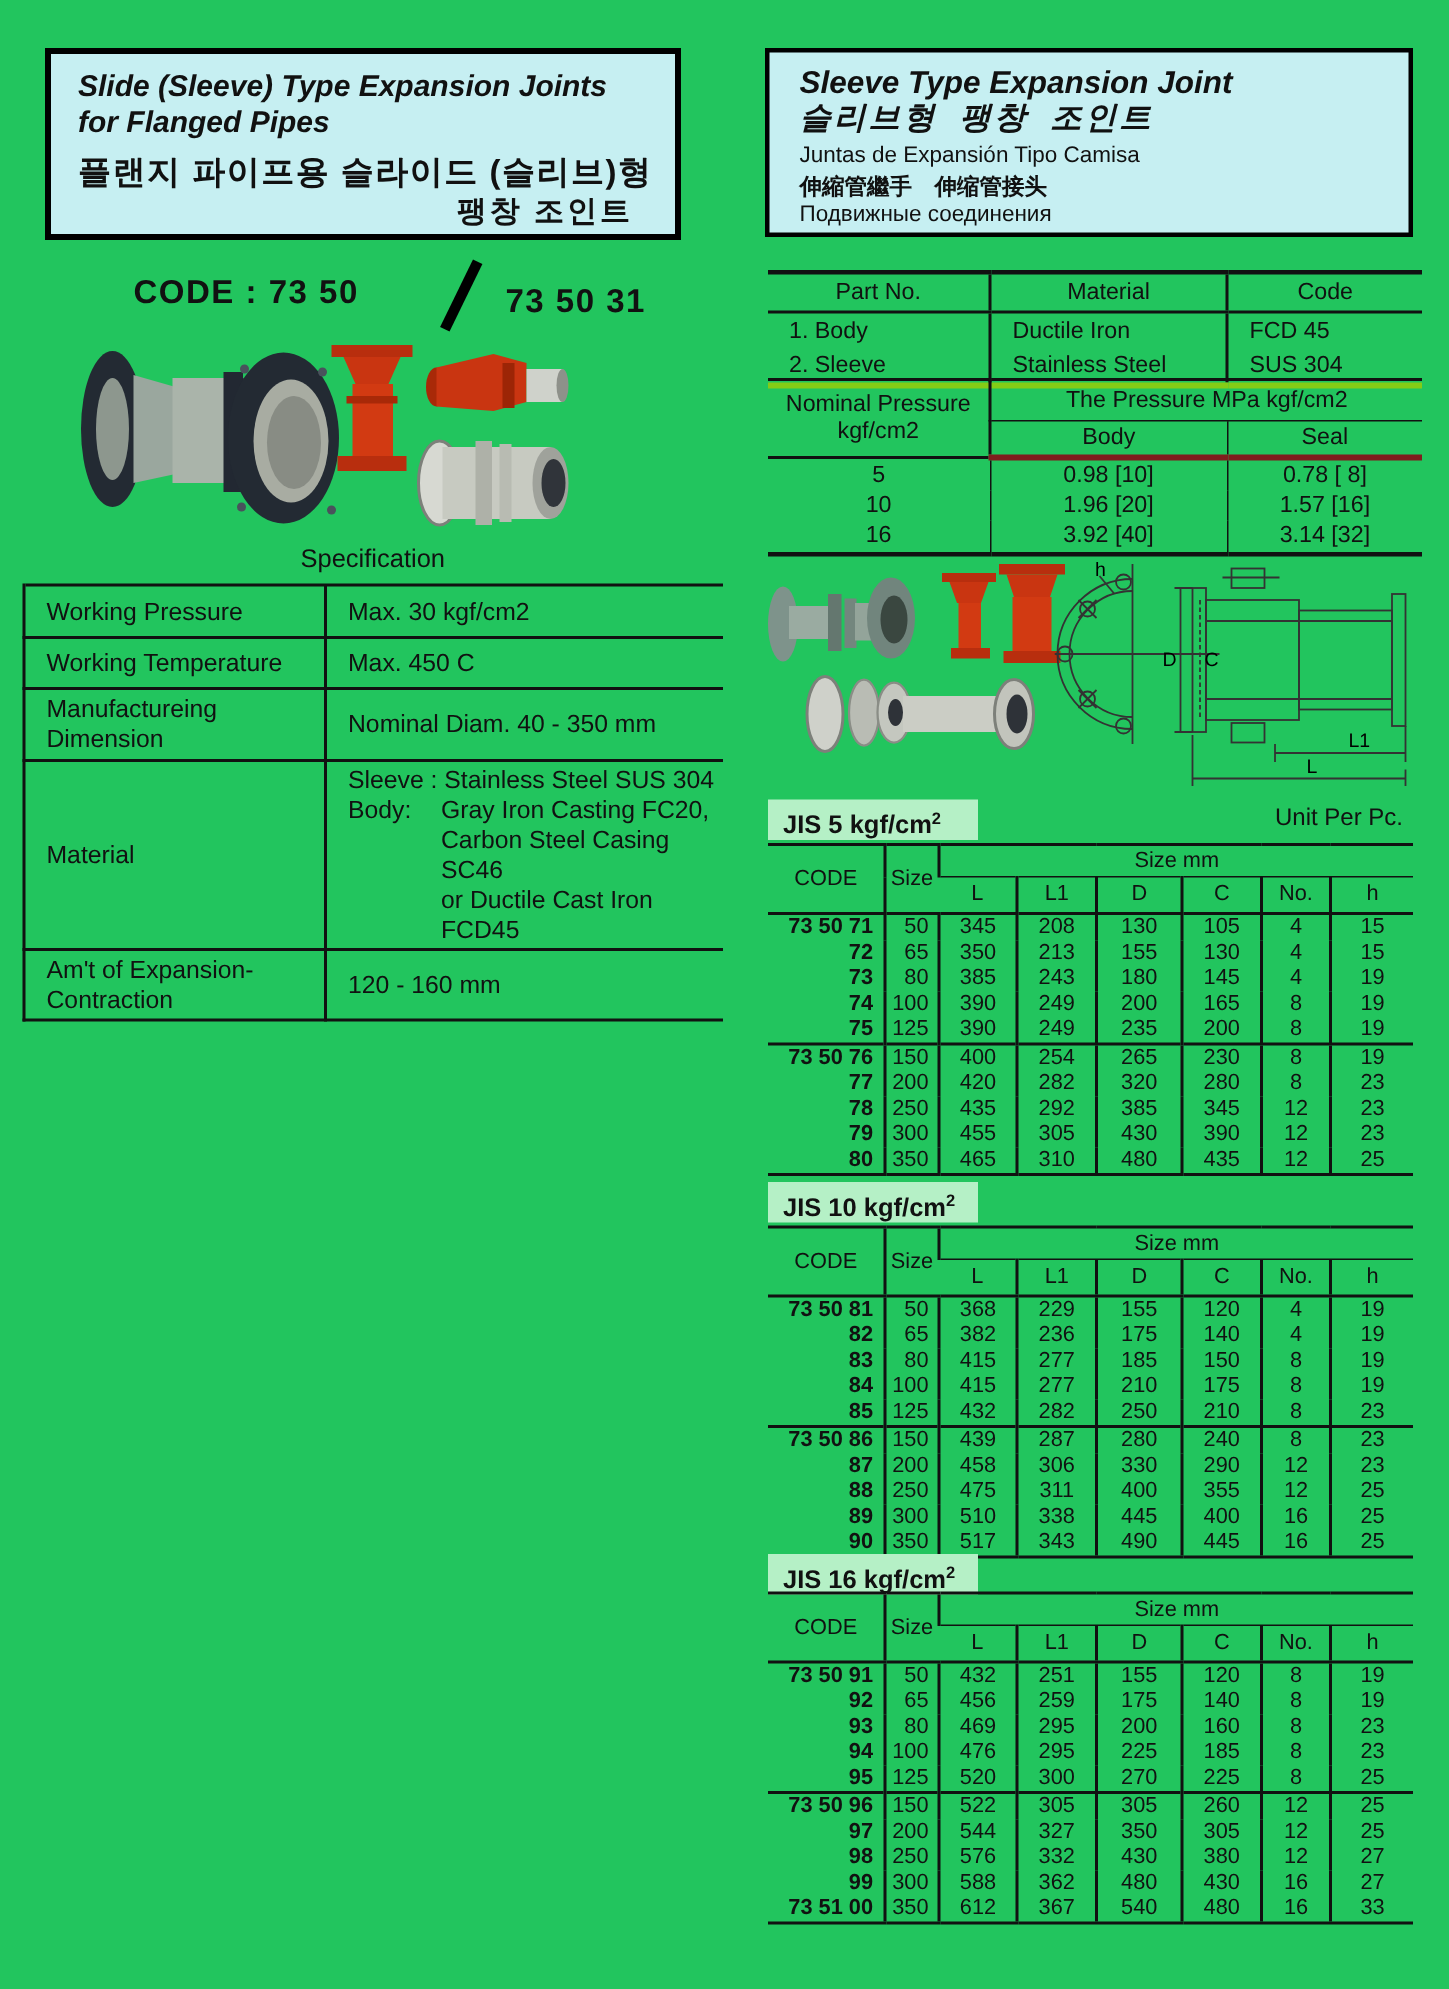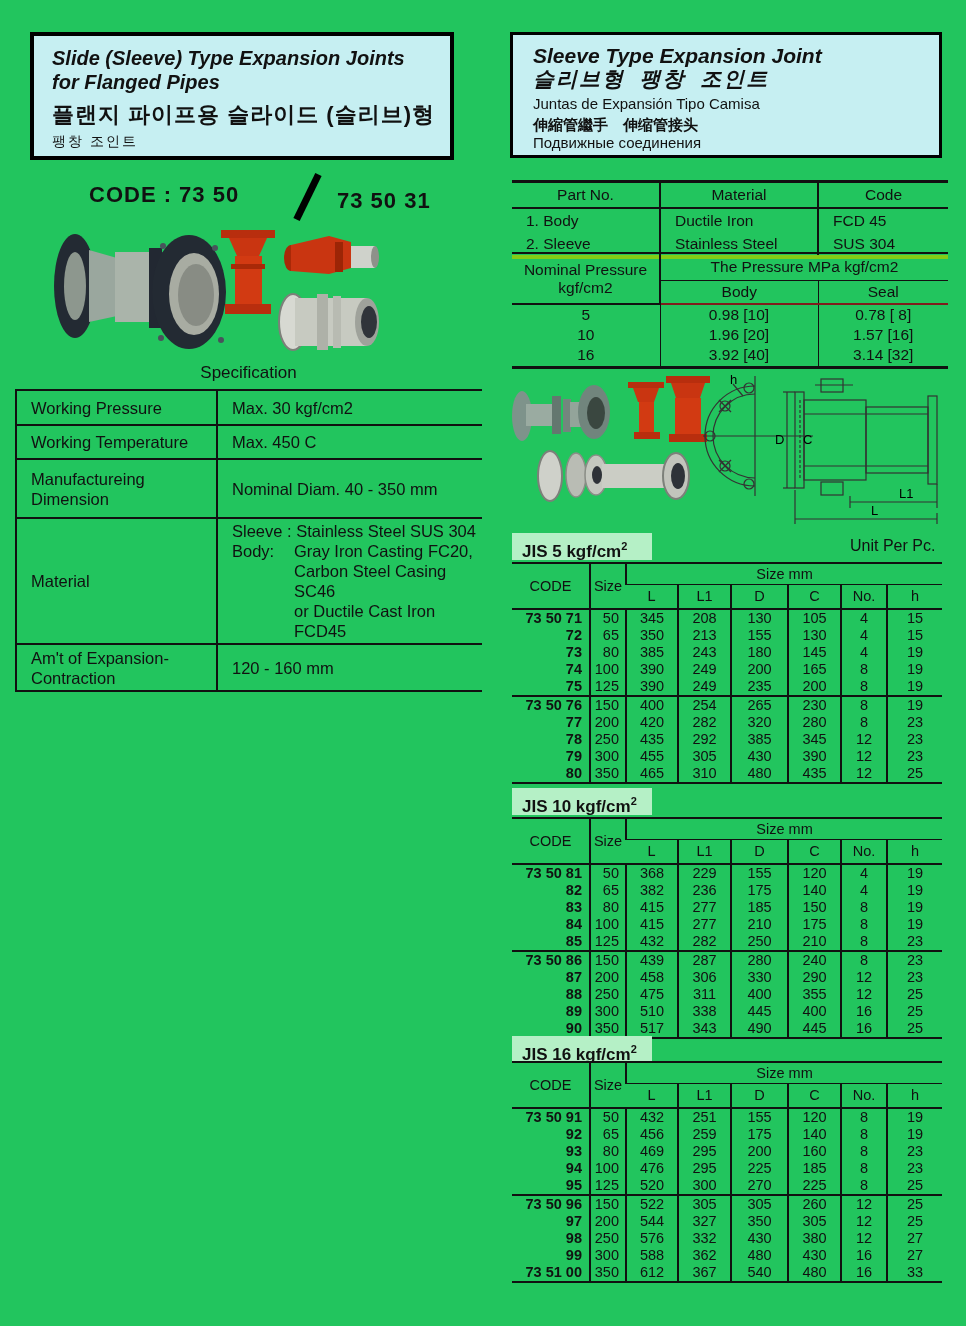--- a/index.html
+++ b/index.html
@@ -9,21 +9,21 @@
   }
   .abs { position:absolute; }
 
   
   .title-box {
     background:#c6eff2; border:4px solid #000; box-sizing:border-box;
   }
   .tb-left { left:30px; top:32px; width:424px; height:128px; padding:10px 14px 6px 18px; }
   .tb-left .en { font-size:20px; font-weight:bold; font-style:italic; line-height:24px; }
   .tb-left .ko1 { font-size:22px; font-weight:bold; line-height:26px; margin-top:8px; letter-spacing:1px; }
-  .tb-left .ko2 { font-size:14px; font-weight:normal; line-height:26px; padding-right:14px; letter-spacing:2px; }
+  .tb-left .ko2 { font-size:20px; font-weight:bold; line-height:26px; text-align:right; padding-right:14px; letter-spacing:2px; }
   .tb-right { left:510px; top:32px; width:432px; height:126px; padding:8px 10px 4px 20px; border-width:3px; }
   .tb-right .en { font-size:21px; font-weight:bold; font-style:italic; line-height:25px; }
   .tb-right .ko { font-size:21px; font-weight:bold; font-style:italic; line-height:26px; letter-spacing:2px;font-family:Liberation Mono, monospace; }
   .tb-right .es { font-size:15px; line-height:19px; }
   .tb-right .zh { font-size:15px; font-weight:bold; line-height:19px; margin-top:2px; }
   .tb-right .ru { font-size:15px; line-height:18px; }
 
   
   .code-line { left:62px; top:172px; width:360px; height:52px; font-weight:bold;margin-left:27px; }
   .code-line .c1 { position:absolute; left:0; top:10px; font-size:22px; letter-spacing:1px; }
@@ -47,21 +47,21 @@
   table.part th { border-top:3px solid #111; border-bottom:2px solid #111; font-weight:normal; height:22px; text-align:center; }
   table.part th + th, table.part td + td { border-left:2px solid #111; }
   table.part td { height:21px; padding-left:14px; }
   table.part tr:last-child td { border-bottom:4px solid #84cc16; }
 
   .press-table { left:512px; top:252px; }
   table.press { border-collapse:collapse; width:436px; table-layout:fixed; font-size:15.5px; }
   table.press th { font-weight:normal; text-align:center; }
   .press .nominal { border-top:2px solid #111; border-bottom:2px solid #111; border-right:2px solid #111; line-height:18px; }
   .press .span-h { border-top:2px solid #111; border-bottom:1.5px solid #111; height:24px; }
-  .press .sub-h { border-bottom:2px solid #7f1d1d; height:20px; }
+  .press .sub-h { border-bottom:4px solid #7f1d1d; height:20px; }
   .press .sub-h + .sub-h { border-left:1.5px solid #111; }
   table.press td { text-align:center; height:18px; }
   table.press td + td { border-left:1.5px solid #111; }
   table.press tr:last-child td { border-bottom:3px solid #111; padding-bottom:2px; }
 
   
   .jis-label { width:140px; height:27px; background:#b5f0c6; font-size:17px; font-weight:bold; line-height:27px; padding-left:10px; box-sizing:border-box; }
   .jis-label sup { font-size:11px; }
   .unit-note { left:830px; top:537px; font-size:16px;margin-left:20px; }
   table.jis { border-collapse:collapse; width:430px; table-layout:fixed; font-size:14.5px; }
@@ -158,21 +158,21 @@
     <table class="spec">
       <tbody>
           <tr style="height:35px">
         <td class="lbl">Working Pressure</td>
         <td class="val">Max. 30 kgf/cm2</td>
       </tr>
       <tr style="height:34px">
         <td class="lbl">Working Temperature</td>
         <td class="val">Max. 450 C</td>
       </tr>
-      <tr style="height:59px">
+      <tr style="height:48px">
         <td class="lbl">
           <div>Manufactureing</div>
           <div>Dimension</div>
         </td>
         <td class="val">Nominal Diam. 40 - 350 mm</td>
       </tr>
       <tr style="height:84px">
         <td class="lbl">Material</td>
         <td class="val">
           <div>Sleeve : Stainless Steel SUS 304</div>

